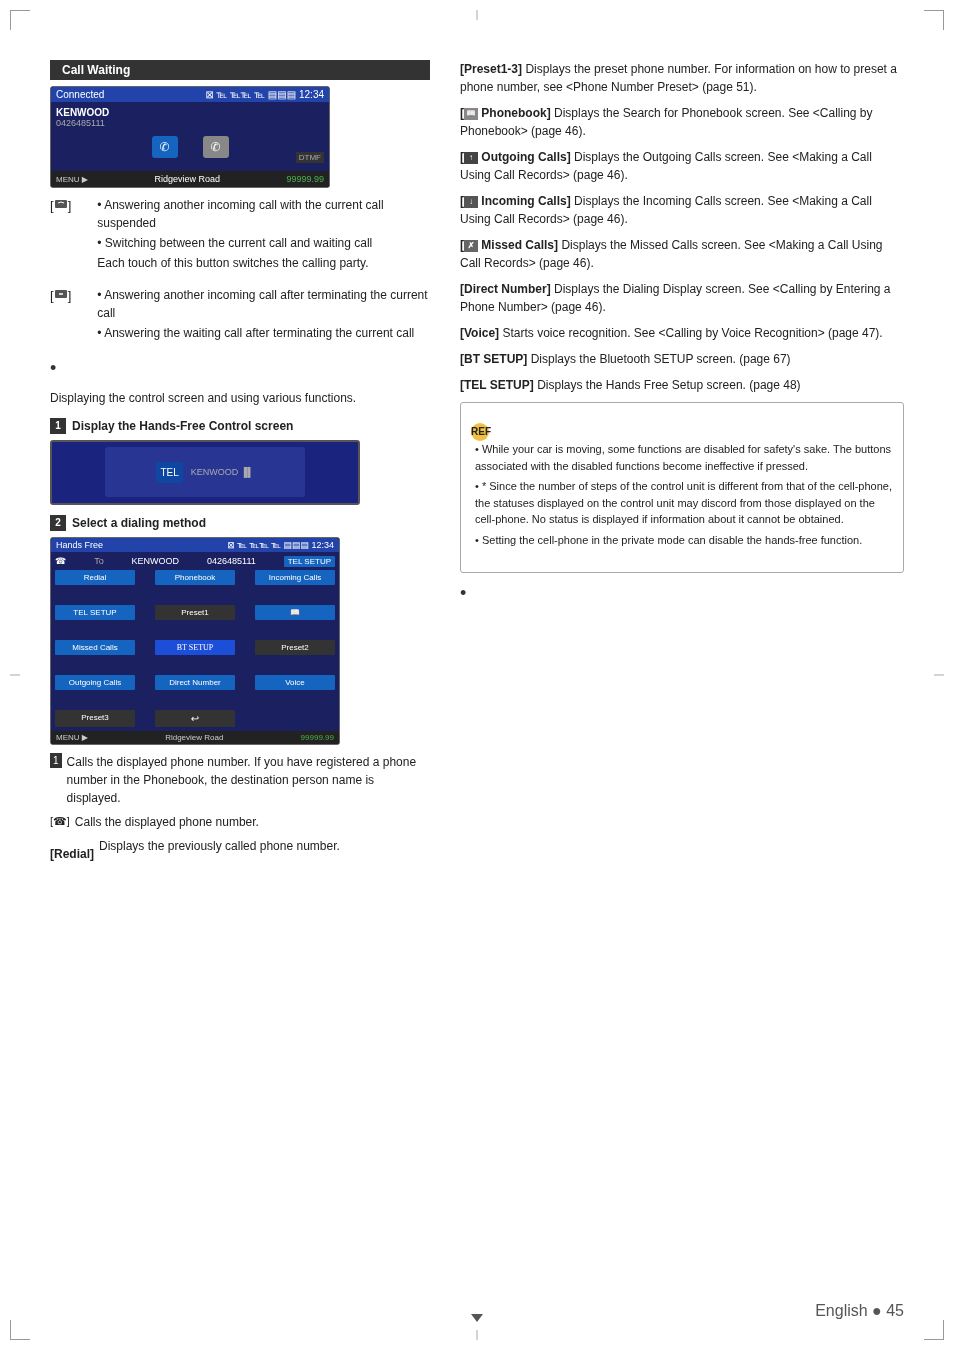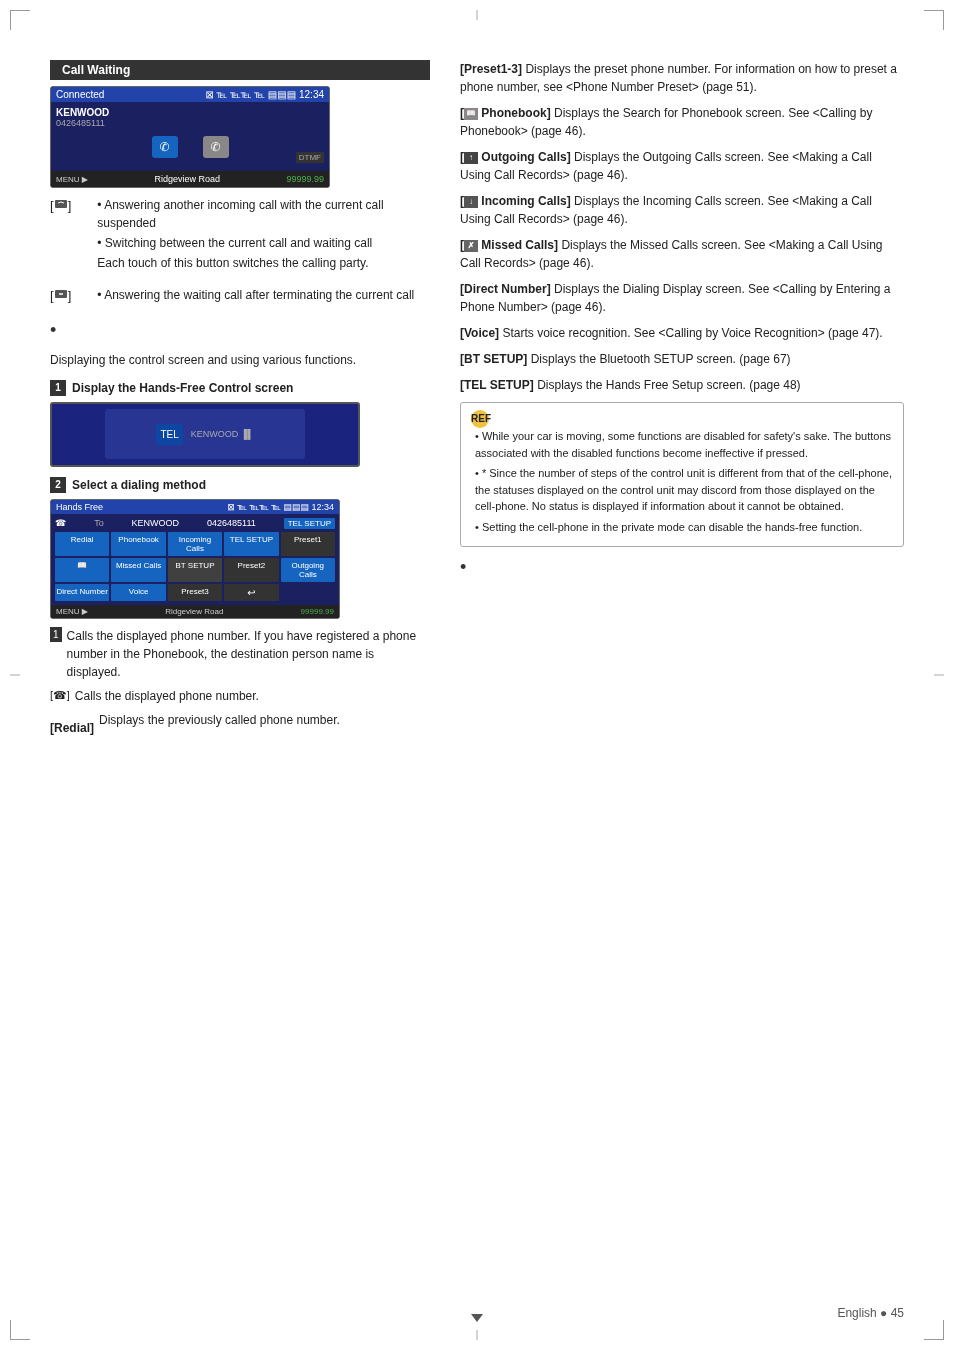--- a/index.html
+++ b/index.html
@@ -126,21 +126,21 @@
     }
     .right-item .item-tag {
       font-weight: bold;
     }
 
     
     .notes-box {
       margin-top: 4px;
       border: 1px solid #aaa;
       border-radius: 3px;
-      padding: 7px 10px;
+      padding: 20px 10px;
       font-size: 11px;
       line-height: 1.5;
     }
     .notes-box .note-icon {
       display: inline-block;
       background: #f0c040;
       border-radius: 50%;
       width: 18px;
       height: 18px;
       text-align: center;
@@ -156,21 +156,21 @@
     }
     .notes-box .note-item::before {
       content: '• ';
     }
 
     
     .page-footer {
       position: absolute;
       bottom: 30px;
       right: 50px;
-      font-size: 12px;
+      font-size: 16px;
       color: #555;
     }
 
     
     .bottom-arrow {
       position: absolute;
       bottom: 28px;
       left: 50%;
       transform: translateX(-50%);
       width: 0;
@@ -266,33 +266,33 @@
     .hf-title-row {
       display: flex;
       justify-content: space-between;
       align-items: center;
       color: #fff;
       font-size: 9px;
       margin-bottom: 3px;
     }
     .hf-grid {
       display: grid;
-      grid-template-columns: repeat(5, 1fr);
-      gap: 2px;
+      grid-template-columns: repeat(3, 1fr);
+      gap: 20px;
     }
     .hf-cell {
       background: #333;
       color: #fff;
       font-size: 8px;
       text-align: center;
       padding: 3px 1px;
       border-radius: 1px;
     }
     .hf-cell.blue-bg { background: #1565C0; }
-    .hf-cell.orange-bg { background: #404040; }
+    .hf-cell.orange-bg { background: #1d4ed8; font-family: Liberation Serif, serif; }
     .hf-navrow {
       background: #222;
       display: flex;
       justify-content: space-between;
       align-items: center;
       padding: 2px 5px;
       color: #ccc;
       font-size: 8px;
     }
 
@@ -372,20 +372,21 @@
       </div>
 
       
       <div class="bullet-section">
         <div class="bullet-item">
           <span class="bullet-icon" style="font-size:13px;">[<svg width="14" height="12" viewBox="0 0 14 12">
                 <rect x="1" y="2" width="12" height="8" rx="1" fill="#555"></rect>
                 <path d="M5 6 L9 6" stroke="#fff" stroke-width="1.5"></path>
               </svg>]</span>
           <div>
+            <div class="sub-bullet">Answering another incoming call after terminating the current call</div>
             <div class="sub-bullet">Answering the waiting call after terminating the current call</div>
           </div>
         </div>
       </div>
 
       
       <div style="font-size:18px; color:#333; margin-bottom:10px;">•</div>
 
       
 

